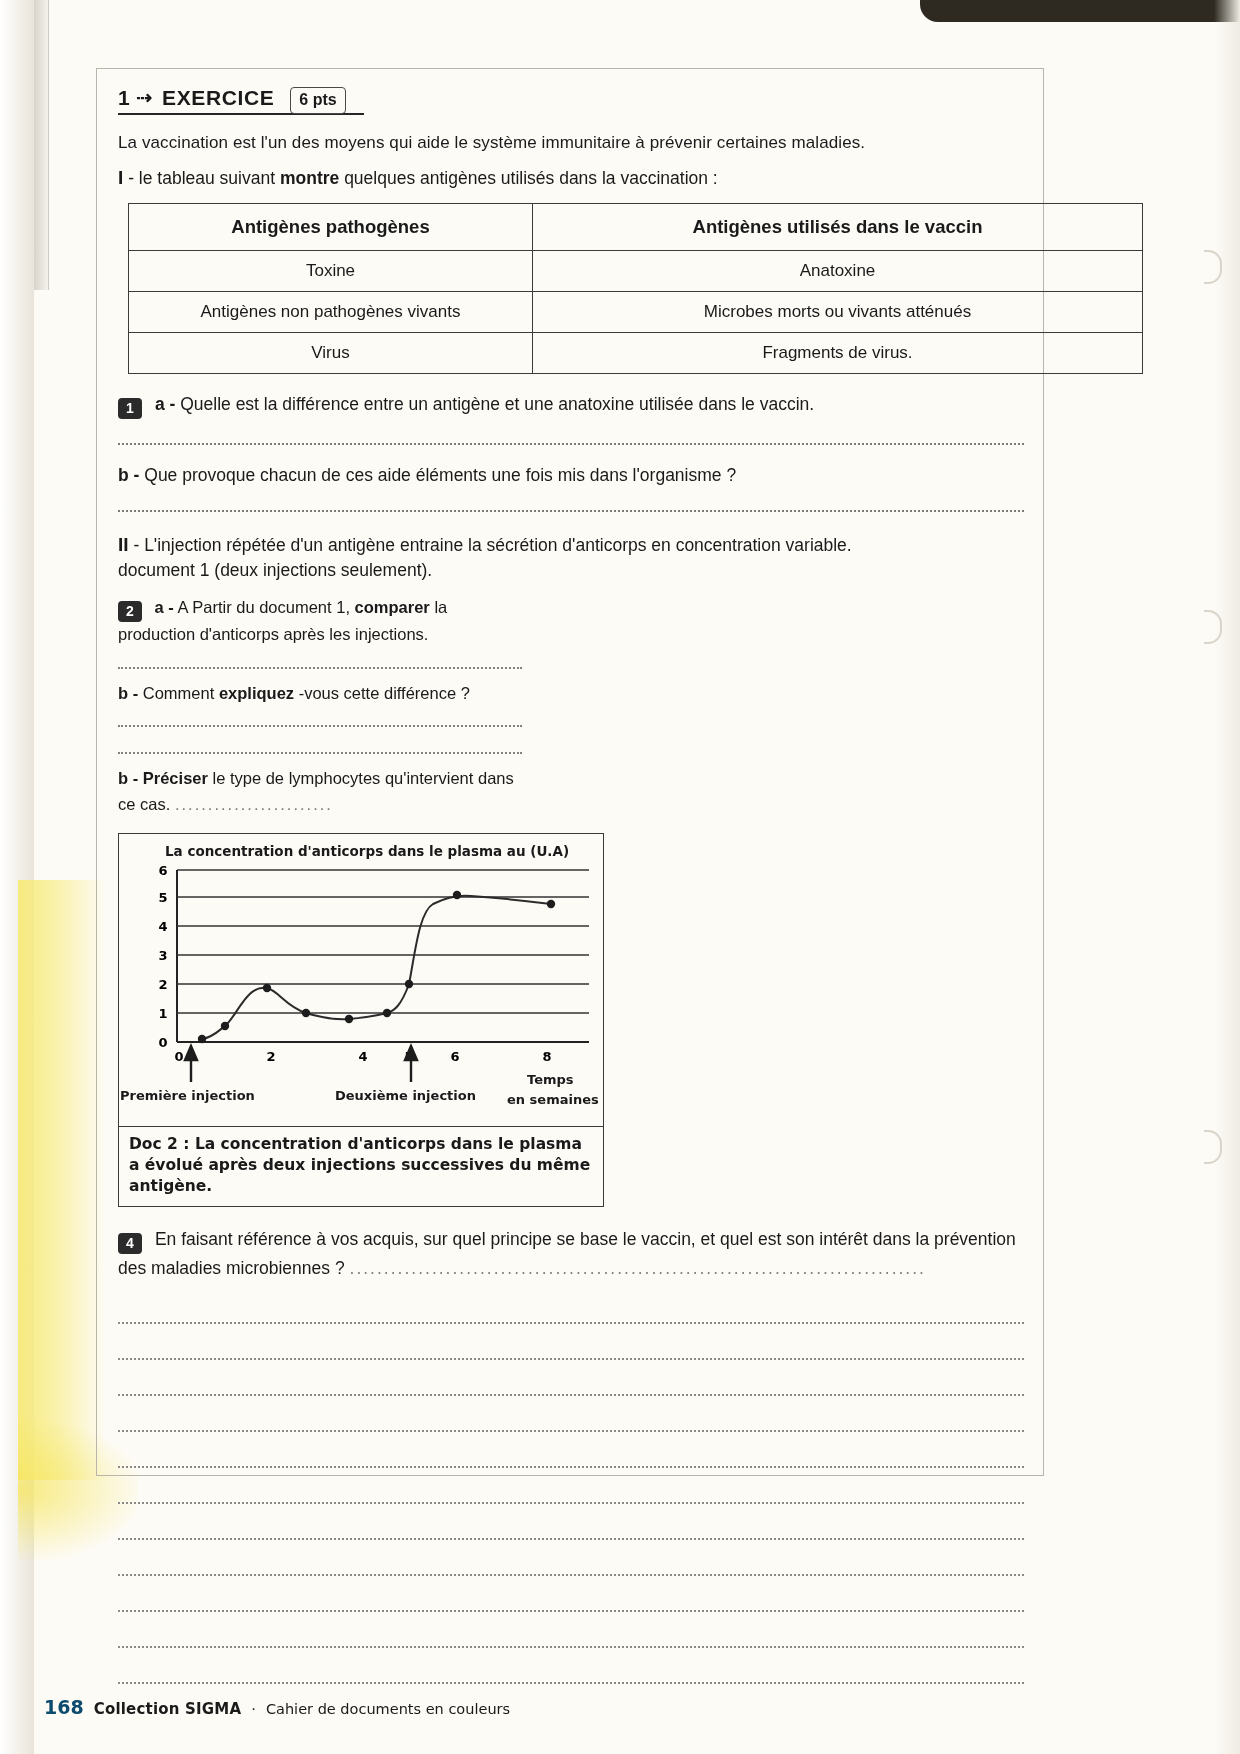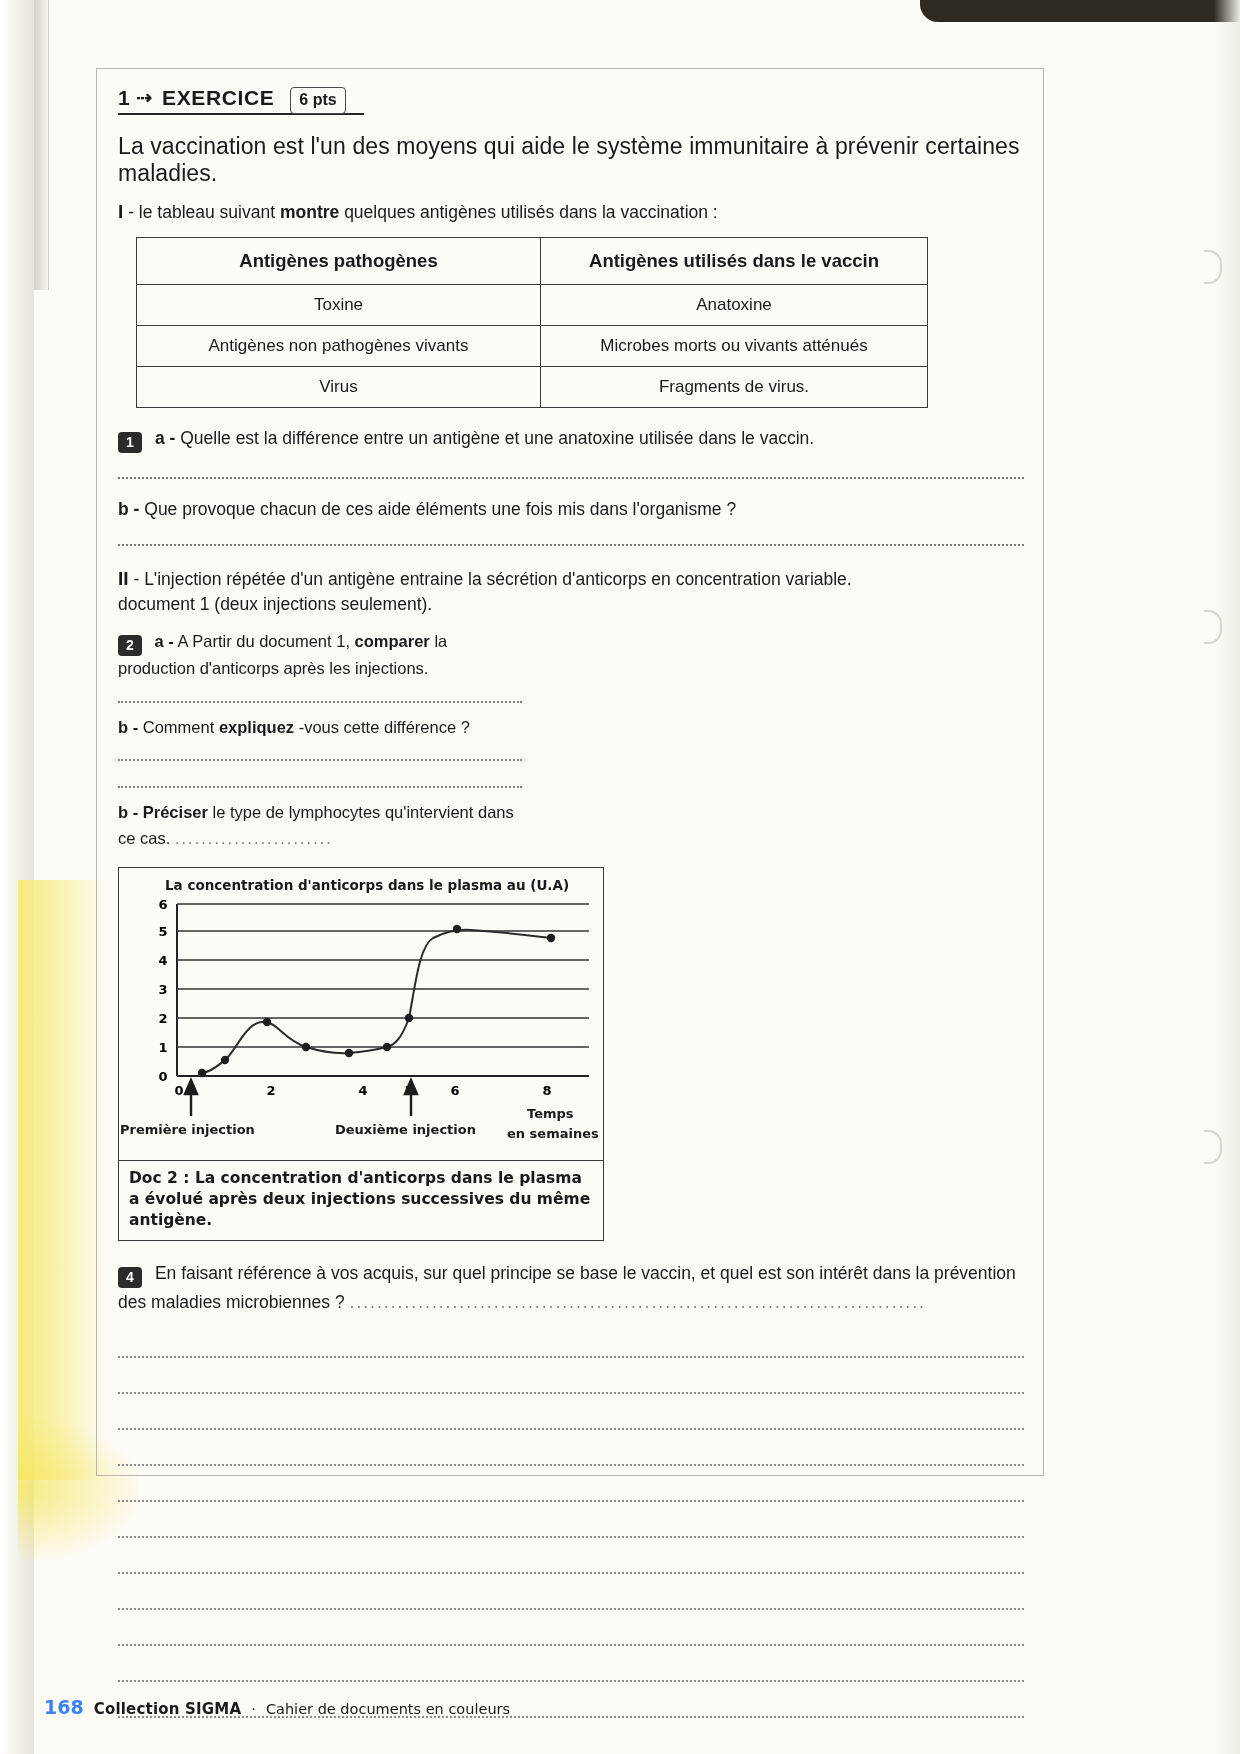--- a/index.html
+++ b/index.html
@@ -109,40 +109,40 @@
     border-radius: 4px;
     font-size: 16px;
     font-weight: bold;
     padding: 3px 8px 4px;
     margin-left: 6px;
     position: relative;
     top: 3px;
   }
 
   .lead {
-    font-size: 23px;
+    font-size: 17px;
     margin-top: 18px;
     letter-spacing: .1px;
   }
   .part-line {
     font-size: 17.5px;
     margin-top: 14px;
   }
   .part-roman {
     font-weight: bold;
     font-size: 19px;
   }
   b.s { font-weight: bold; }
 
   
   table.antigen {
     border-collapse: collapse;
     margin-top: 14px;
-    margin-left: 18px;
-    width: 792px;
+    margin-left: 10px;
+    width: 1015px;
     table-layout: fixed;
   }
   table.antigen td, table.antigen th {
     border: 1px solid #3b3b3b;
     text-align: center;
     font-size: 17px;
     padding: 10px 12px;
   }
   table.antigen th {
     font-weight: bold;
@@ -256,21 +256,21 @@
   .footer {
     position: absolute;
     left: 44px;
     bottom: 36px;
     display: flex;
     align-items: baseline;
     gap: 10px;
     font-family: "DejaVu Sans", sans-serif;
   }
   .page-no {
-    color: #3b82f6;
+    color: #0c4a6e;
     font-weight: bold;
     font-size: 19px;
   }
   .footer-txt {
     font-size: 15px;
     font-weight: bold;
     letter-spacing: .2px;
   }
   .footer-sub {
     font-size: 14.5px;

